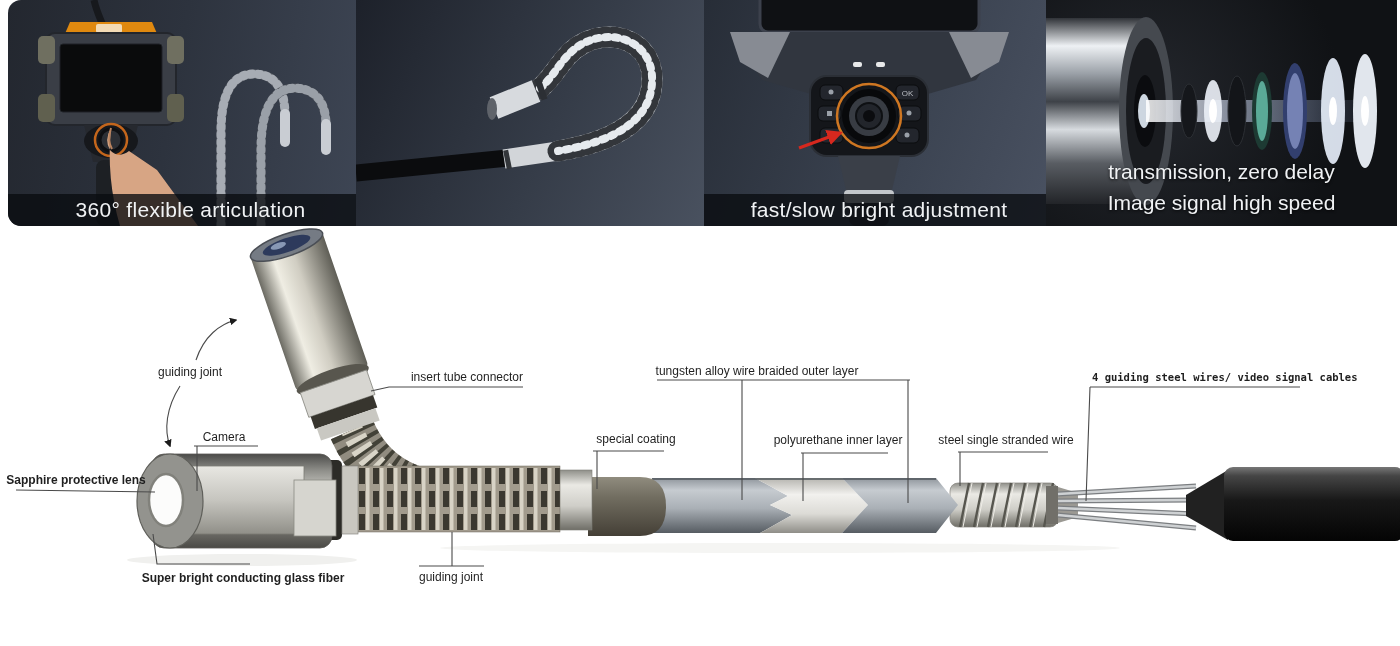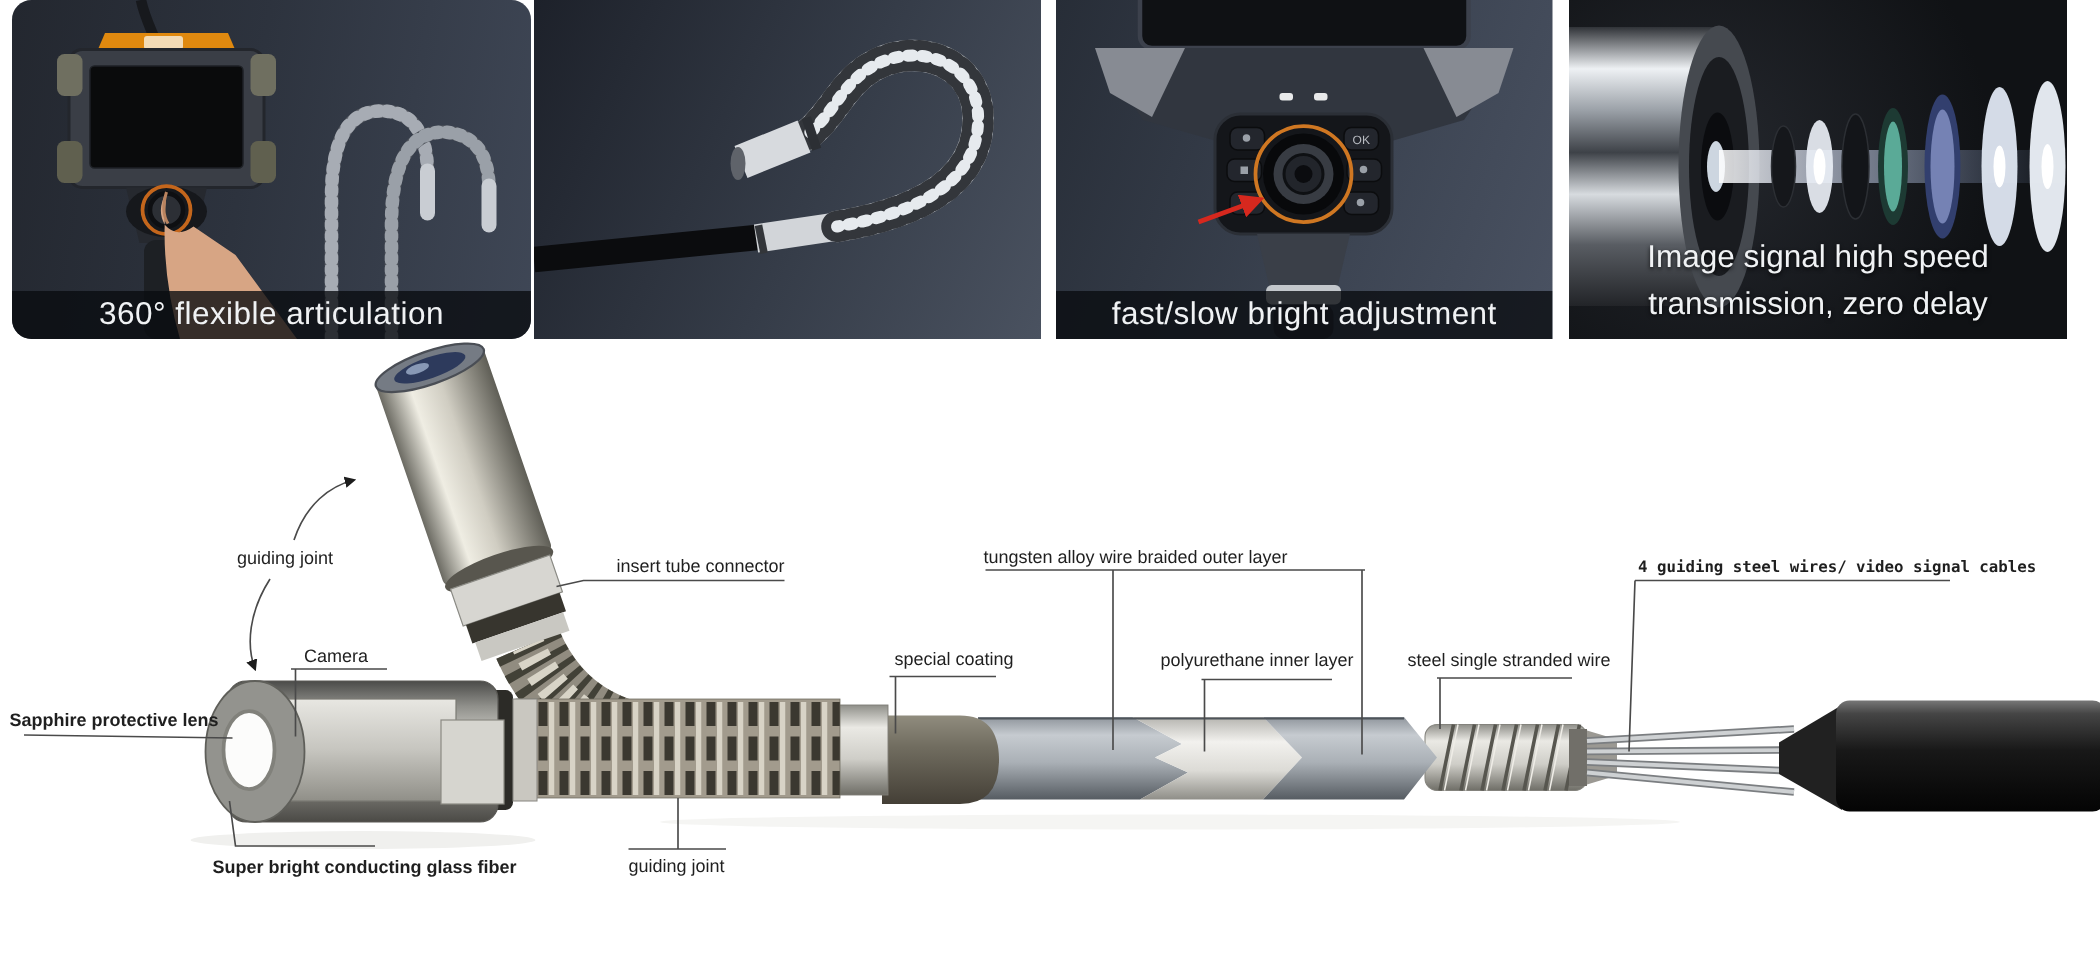--- a/index.html
+++ b/index.html
@@ -1,20 +1,20 @@
 <!DOCTYPE html>
 <html><head>
 <meta charset="utf-8">
 <style>
   html,body{margin:0;padding:0;}
   body{
     width:1400px;height:646px;position:relative;overflow:hidden;
     background:#ffffff;font-family:"Liberation Sans",sans-serif;
   }
-  .panel{position:absolute;top:0;height:226px;overflow:hidden;}
+  .panel{position:absolute;top:0;height:226px;overflow:hidden;padding-left:19px;}
   .panel > svg{position:absolute;left:0;top:0;}
   #p1{left:8px;width:346px;background:linear-gradient(100deg,#23272f 0%,#2d333e 45%,#3f4756 100%);border-radius:13px;}
   #p2{left:356px;width:338px;background:linear-gradient(115deg,#1d212a 0%,#353c48 55%,#4a5260 100%);}
   #p3{left:704px;width:331px;background:linear-gradient(110deg,#272d37 0%,#3c4452 60%,#4a5262 100%);}
   #p4{left:1046px;width:332px;background:radial-gradient(circle at 28% 45%,#24272d 0%,#101215 70%);}
   .cap{
     position:absolute;left:0;right:0;bottom:0;height:32px;line-height:32px;
     text-align:center;background:rgba(9,11,15,0.78);color:#f0f2f4;
     font-size:21px;letter-spacing:0.3px;
   }
@@ -153,22 +153,22 @@
       <ellipse cx="249" cy="111" rx="12" ry="48" fill="#323f6e"></ellipse>
       <ellipse cx="249" cy="111" rx="8" ry="38" fill="#8693c6" opacity="0.8"></ellipse>
       <ellipse cx="287" cy="111" rx="12" ry="53" fill="#dfe7f2" opacity="0.95"></ellipse>
       <ellipse cx="319" cy="111" rx="12" ry="57" fill="#edf2f9" opacity="0.95"></ellipse>
       <ellipse cx="167" cy="111" rx="4" ry="12" fill="#ffffff"></ellipse>
       <ellipse cx="287" cy="111" rx="4" ry="14" fill="#ffffff"></ellipse>
       <ellipse cx="319" cy="111" rx="4" ry="15" fill="#ffffff"></ellipse>
     </g>
   </svg>
   <div class="cap4">
+    <div>transmission, zero delay</div>
     <div>Image signal high speed</div>
-    <div>transmission, zero delay</div>
   </div>
 </section>
 
 <svg class="diagram" viewBox="0 226 1400 420">
   <defs>
     <linearGradient id="gHeadV" x1="0" y1="0" x2="0" y2="1">
       <stop offset="0" stop-color="#4b4b49"></stop>
         <stop offset="0.18" stop-color="#90908b"></stop>
       <stop offset="0.42" stop-color="#d8d7d1"></stop>
         <stop offset="0.75" stop-color="#7e7d77"></stop>

